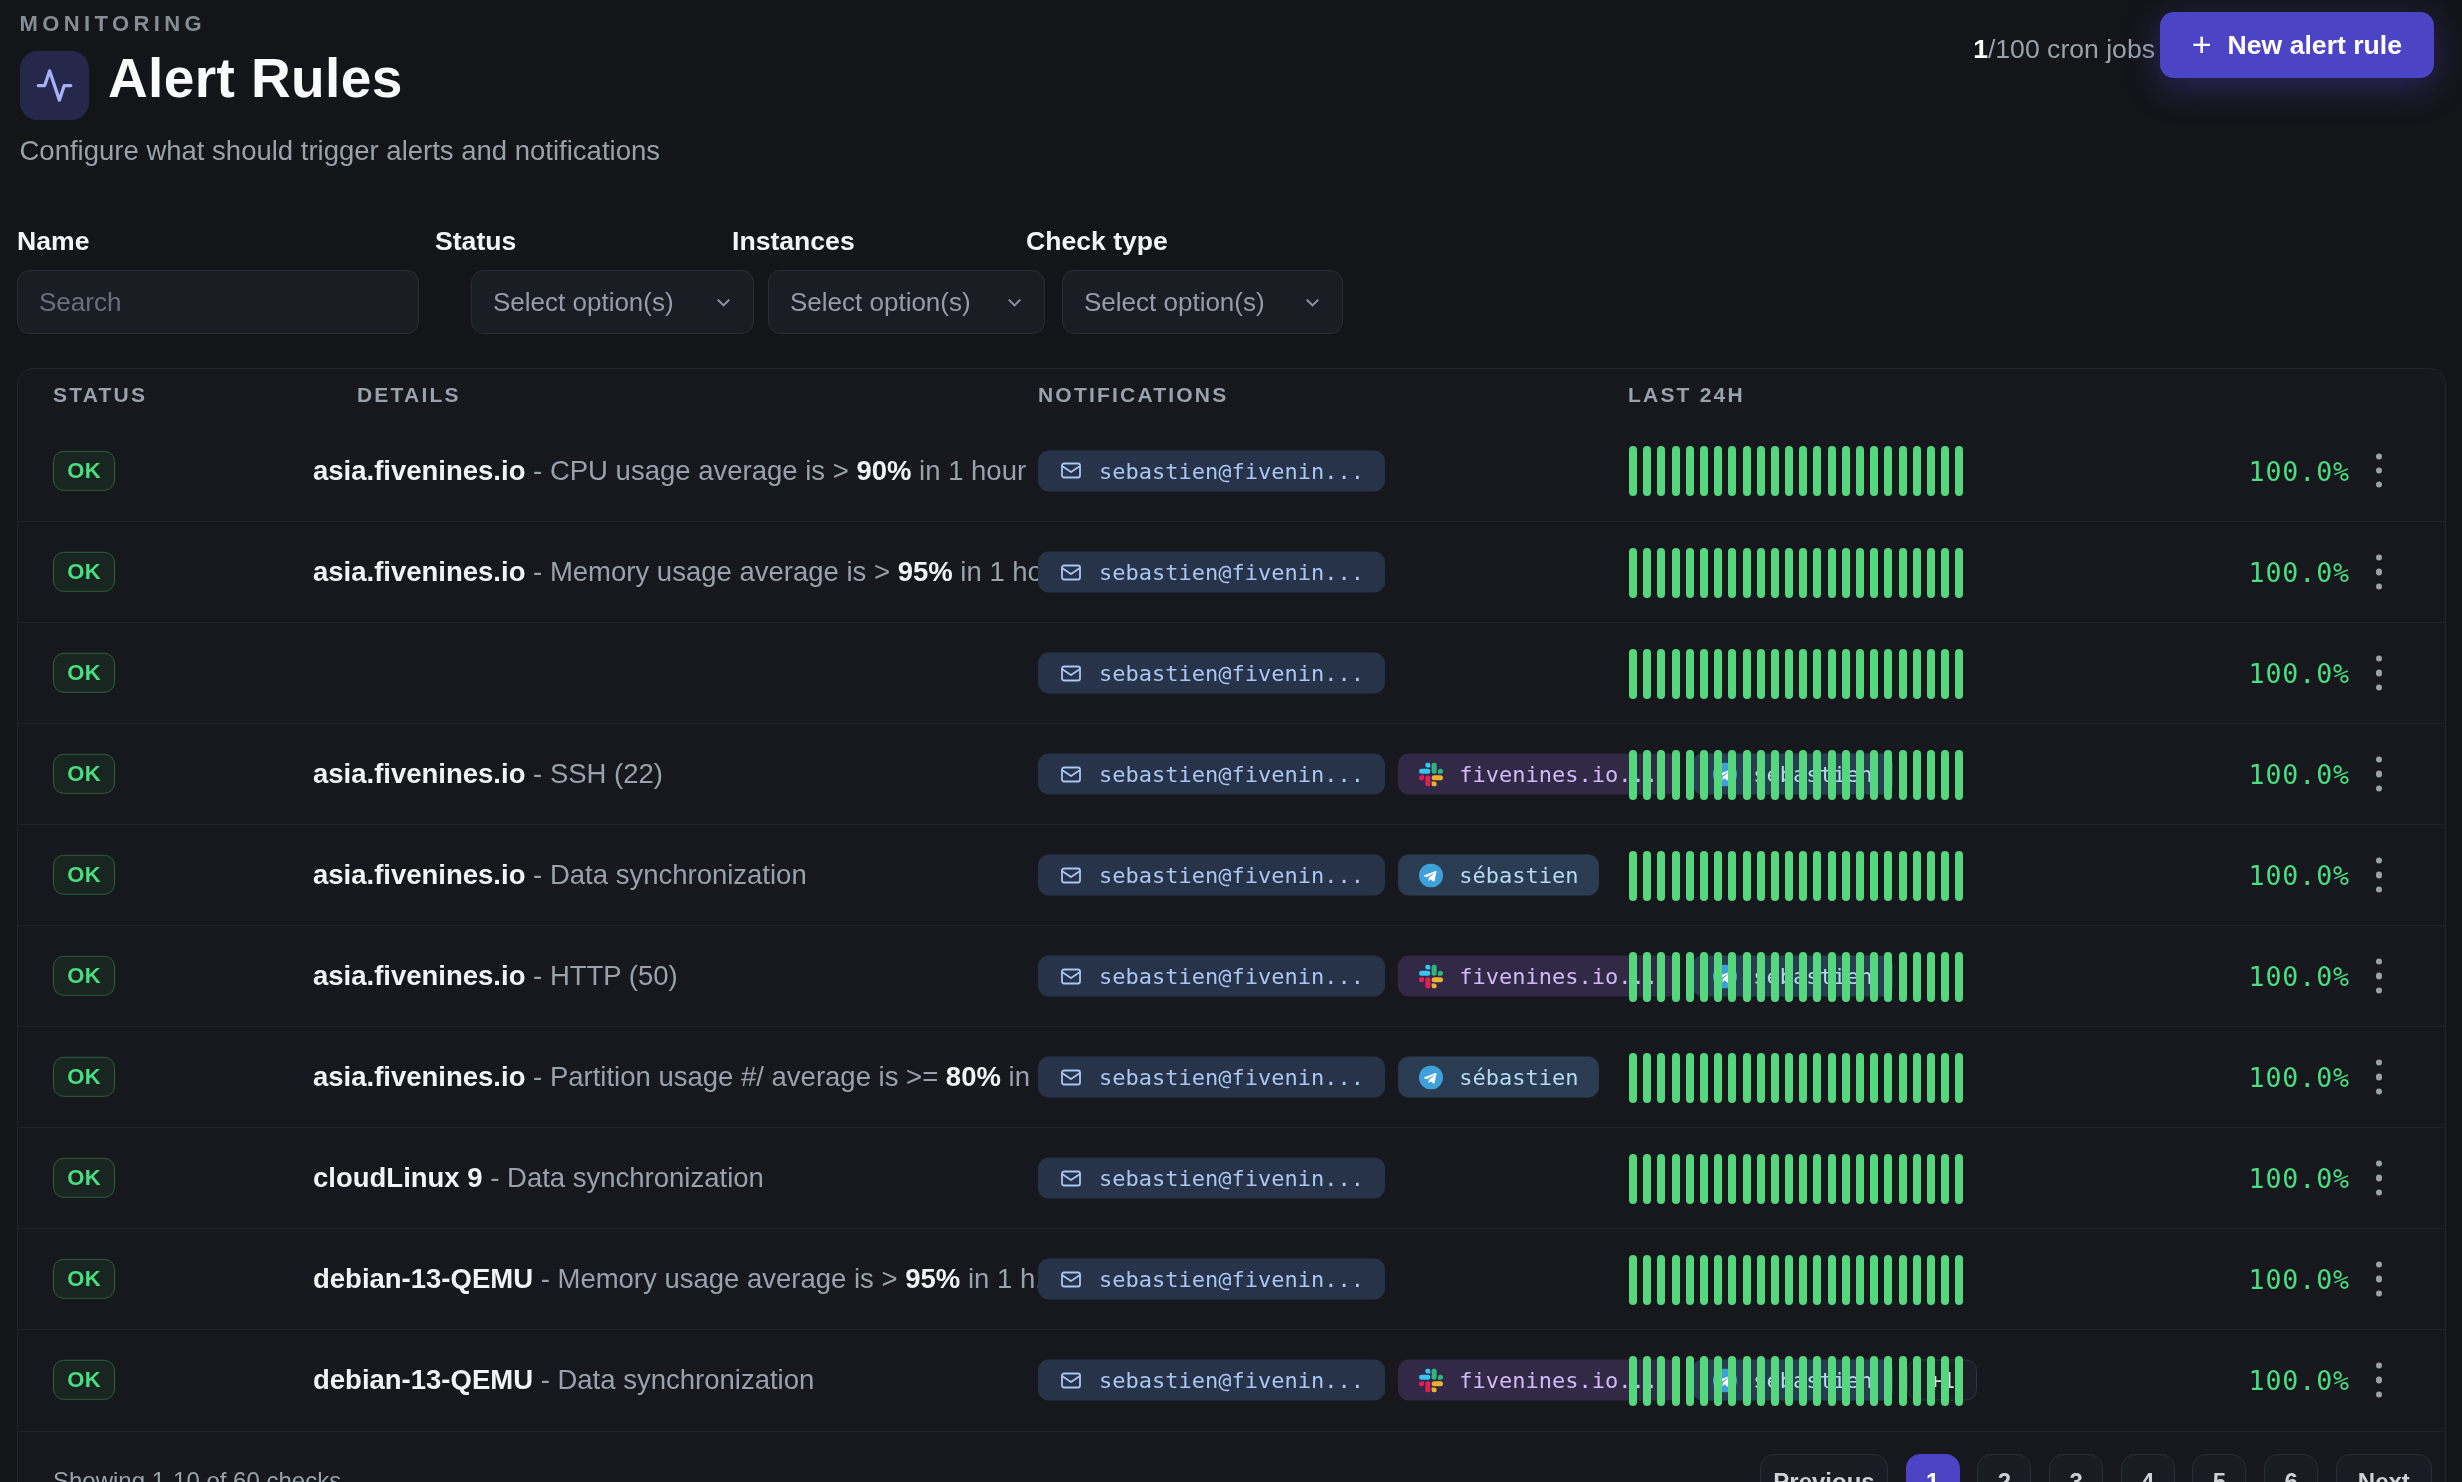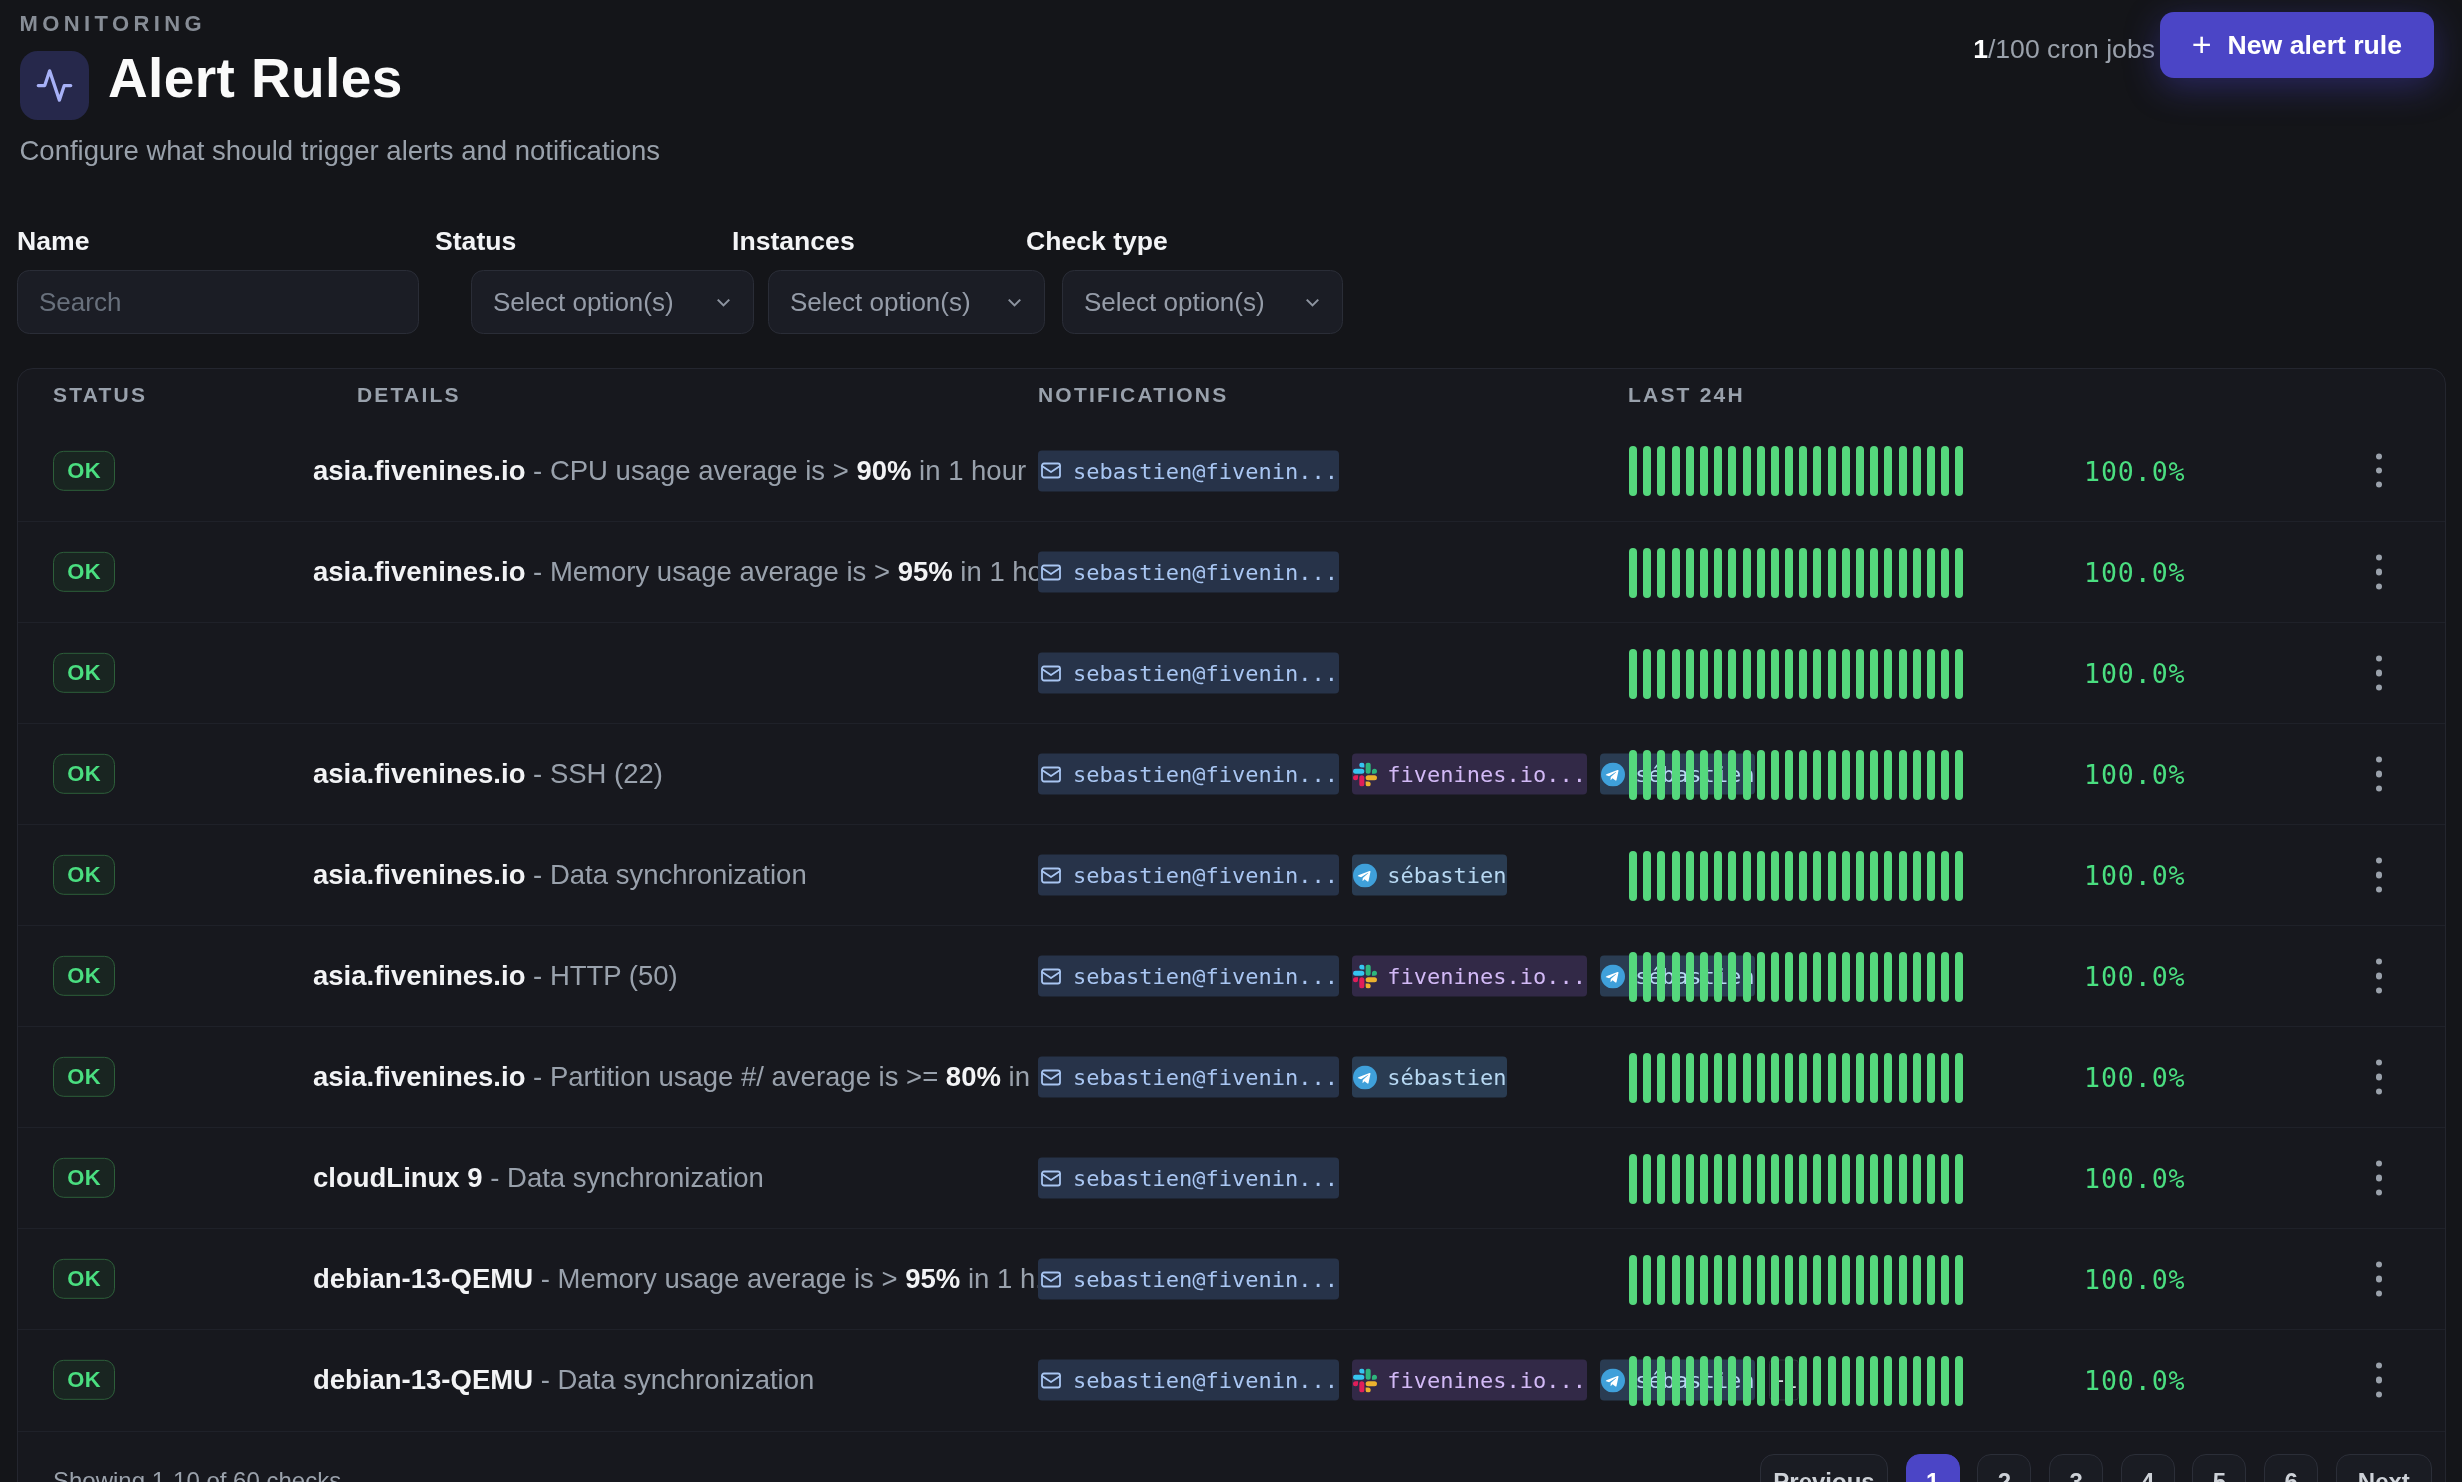--- a/index.html
+++ b/index.html
@@ -58,36 +58,36 @@
   .ok-badge {
     display:inline-block; padding:6.2px 13.3px; border-radius:10.6px;
     background:rgba(46,160,67,.10); border:1.8px solid #2d5f3a;
     color:#4ade80; font-weight:700; font-size:22px; letter-spacing:0.4px;
   }
   .cell-details { position:absolute; left:295px; top:50%; transform:translateY(-50%); font-size:27.5px; color:#99a1ac; white-space:nowrap; }
   .cell-details .seg-bold { color:#f2f3f5; font-weight:700; }
 
   .cell-notifs { position:absolute; left:1020px; top:50%; transform:translateY(-50%); display:flex; gap:13.3px; white-space:nowrap; z-index:1; }
   .chip {
-    display:inline-flex; align-items:center; gap:10px; height:41px; padding:0 1px;
-    border-radius:4px; font-family:"DejaVu Sans Mono", monospace; font-size:22px;
+    display:inline-flex; align-items:center; gap:16px; height:41px; padding:0 21px;
+    border-radius:11px; font-family:"DejaVu Sans Mono", monospace; font-size:22px;
   }
   .chip-icon { display:flex; }
   .chip-icon svg { width:24px; height:24px; }
   .chip-email { background:#273349; color:#a9c6f2; }
   .chip-slack { background:#322947; color:#d2b9f6; }
   .chip-telegram { background:#2a3c52; color:#b7d8f2; }
   .chip-plus { background:#1c1e26; border:1.8px solid #33363f; color:#dadde2; }
 
   .cell-bars { position:absolute; left:1611px; top:26px; display:flex; gap:6.2px; z-index:3; }
   .cell-bars i { display:block; width:8px; height:50px; border-radius:4.4px; background:#55d87d; }
 
   .cell-uptime {
     position:absolute; left:2066px; width:266px; top:50%; transform:translateY(-50%);
-    font-family:"DejaVu Sans Mono", monospace; font-size:26.6px; color:#4ade80; letter-spacing:0.9px;
+    text-align:right; font-family:"DejaVu Sans Mono", monospace; font-size:26.6px; color:#4ade80; letter-spacing:0.9px;
   }
   .kebab { position:absolute; left:2345px; top:50%; transform:translateY(-50%); width:32px; height:53px;
     display:flex; flex-direction:column; align-items:center; justify-content:center; gap:8px; cursor:pointer; }
   .kebab i { width:6.2px; height:6.2px; border-radius:50%; background:#9aa1ab; }
 
   
   .tfoot { position:absolute; left:0; right:0; top:1062px; height:98px; border-top:1.8px solid #1f2129; }
   .showing { position:absolute; left:35px; top:35px; font-size:24px; color:#9aa1ab; }
   .pagination { position:absolute; left:1742px; top:22px; display:flex; gap:17.7px; }
   .pg-btn {

